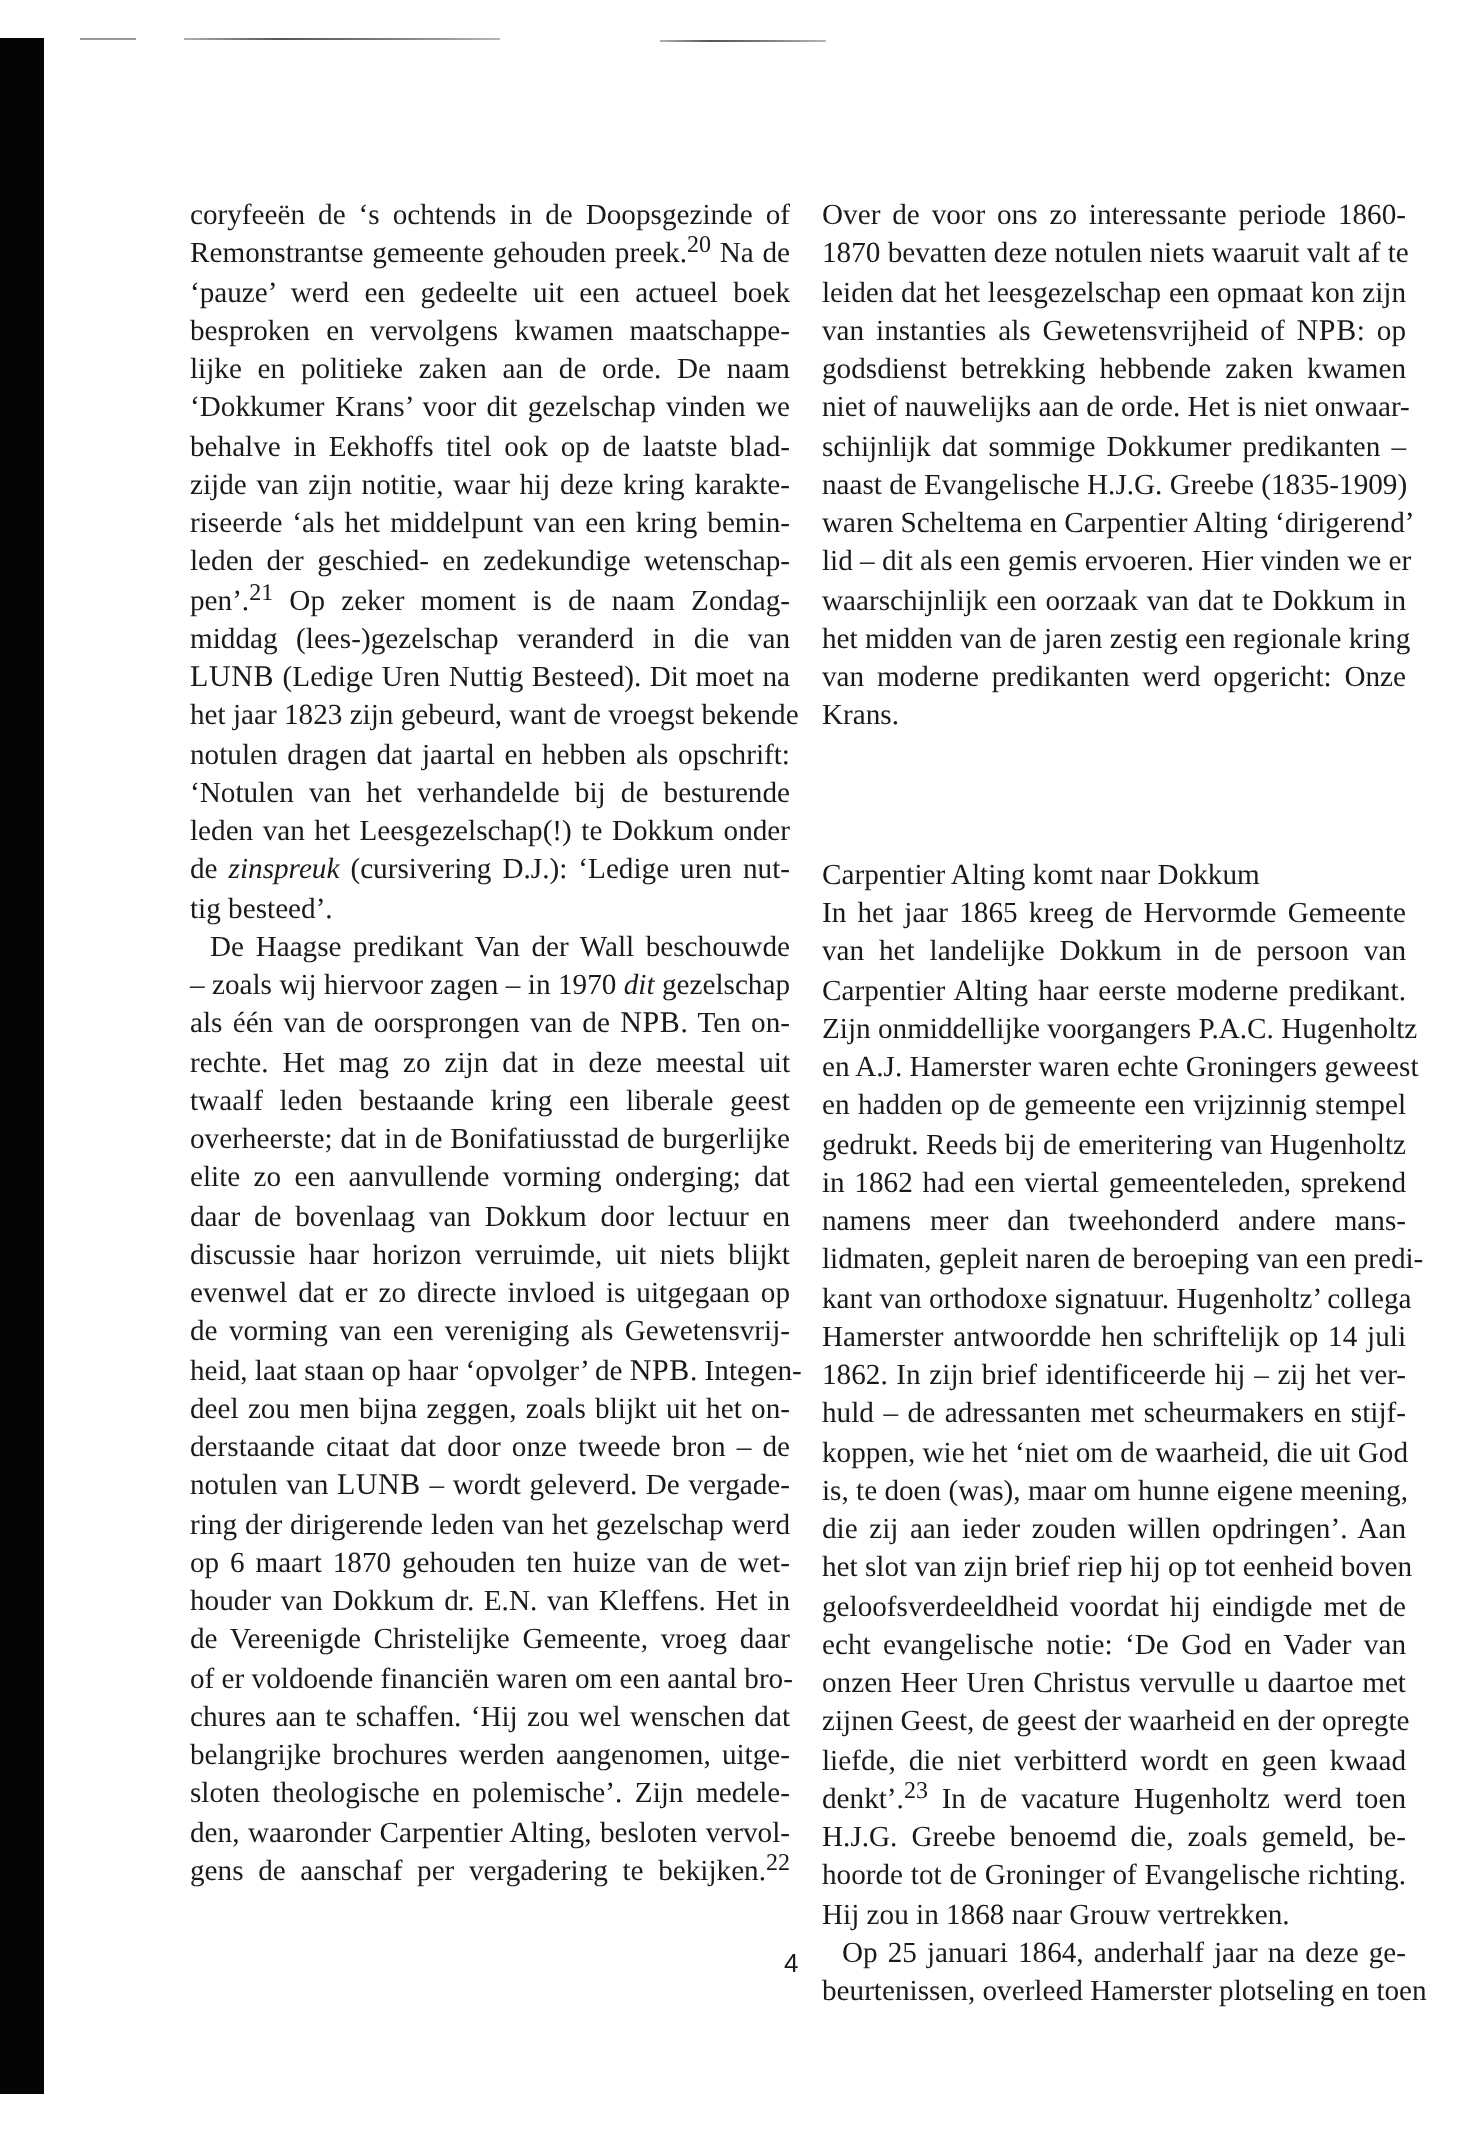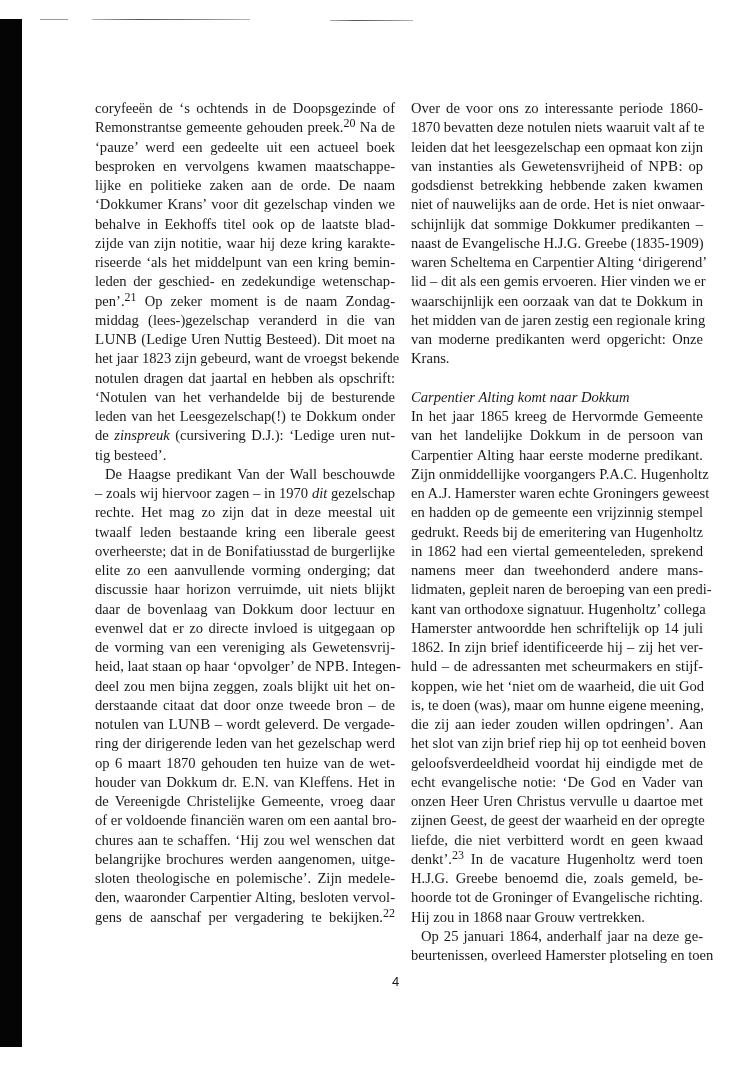--- a/index.html
+++ b/index.html
@@ -16,21 +16,21 @@
   .col {
     position: absolute; top: 99px; width: 300px;
     font-size: 14.6px; line-height: 19.25px; text-align: justify;
   }
   .col.left { left: 95px; }
   .col.right { left: 411px; width: 292px; }
   .line { display: block; white-space: nowrap; text-align: justify; text-align-last: justify; height: 19.25px; }
   .line.last { text-align-last: left; }
   .line.indent { padding-left: 10px; }
   .gap { display: block; height: 19.25px; }
-  .heading { font-style: italic; text-align-last: left; }
+  .heading { text-align-last: left; margin-top: 41px; }
   .sc { font-size: 15px; letter-spacing: 0.3px; }
   sup { font-size: 12px; line-height: 0; vertical-align: 5px; }
   .page-number {
     position: absolute; left: 392px; top: 974px; font-size: 13px;
     font-family: "Liberation Sans", "DejaVu Sans", sans-serif;
   }
 </style>
 </head>
 <body>
 
@@ -54,26 +54,27 @@
     <span class="line">middag (lees-)gezelschap veranderd in die van</span>
     <span class="line"><span class="sc">LUNB</span> (Ledige Uren Nuttig Besteed). Dit moet na</span>
     <span class="line">het jaar 1823 zijn gebeurd, want de vroegst bekende</span>
     <span class="line">notulen dragen dat jaartal en hebben als opschrift:</span>
     <span class="line">‘Notulen van het verhandelde bij de besturende</span>
     <span class="line">leden van het Leesgezelschap(!) te Dokkum onder</span>
     <span class="line">de <i>zinspreuk</i> (cursivering D.J.): ‘Ledige uren nut-</span>
     <span class="line last">tig besteed’.</span>
     <span class="line indent">De Haagse predikant Van der Wall beschouwde</span>
     <span class="line">– zoals wij hiervoor zagen – in 1970 <i>dit</i> gezelschap</span>
+    <span class="line">als één van de oorsprongen van de <span class="sc">NPB</span>. Ten on-</span>
     <span class="line">rechte. Het mag zo zijn dat in deze meestal uit</span>
     <span class="line">twaalf leden bestaande kring een liberale geest</span>
     <span class="line">overheerste; dat in de Bonifatiusstad de burgerlijke</span>
     <span class="line">elite zo een aanvullende vorming onderging; dat</span>
+    <span class="line">daar de bovenlaag van Dokkum door lectuur en</span>
     <span class="line">discussie haar horizon verruimde, uit niets blijkt</span>
-    <span class="line">daar de bovenlaag van Dokkum door lectuur en</span>
     <span class="line">evenwel dat er zo directe invloed is uitgegaan op</span>
     <span class="line">de vorming van een vereniging als Gewetensvrij-</span>
     <span class="line">heid, laat staan op haar ‘opvolger’ de <span class="sc">NPB</span>. Integen-</span>
     <span class="line">deel zou men bijna zeggen, zoals blijkt uit het on-</span>
     <span class="line">derstaande citaat dat door onze tweede bron – de</span>
     <span class="line">notulen van <span class="sc">LUNB</span> – wordt geleverd. De vergade-</span>
     <span class="line">ring der dirigerende leden van het gezelschap werd</span>
     <span class="line">op 6 maart 1870 gehouden ten huize van de wet-</span>
     <span class="line">houder van Dokkum dr. E.N. van Kleffens. Het in</span>
     <span class="line">de Vereenigde Christelijke Gemeente, vroeg daar</span>

